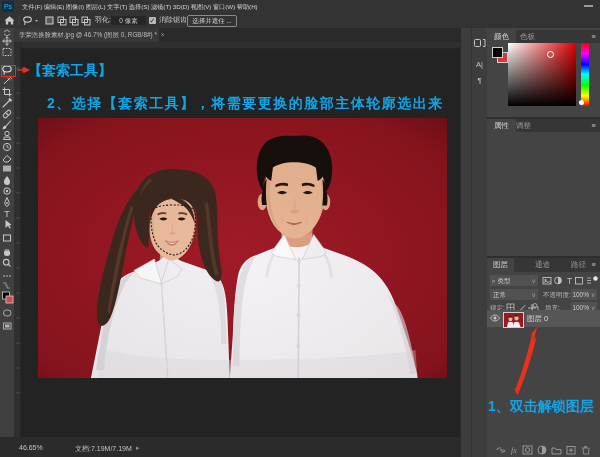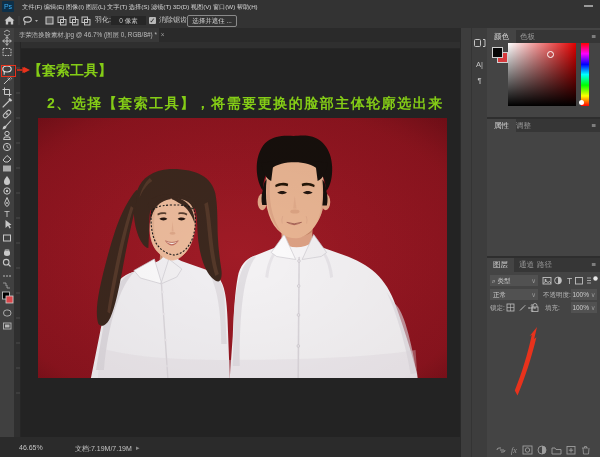--- a/index.html
+++ b/index.html
@@ -23,21 +23,21 @@
   
   #toolbar{left:0;top:28px;width:14px;height:417px;background:#404040;}
   
   #canvasarea{left:21px;top:49px;width:439px;height:388px;background:#232323;}
   #statusbar{left:0;top:437px;width:460px;height:20px;background:#2b2b2b;color:#c4c4c4;font-size:7px;}
   
   #collstrip{left:460px;top:28px;width:27px;height:429px;background:#3d3d3d;border-left:1px solid #2a2a2a;}
   #rightcol{left:487px;top:28px;width:113px;height:351px;background:#444444;}
   .ptabs{background:#363636;color:#9a9a9a;font-size:7.5px;height:13px;line-height:13px;}
   .ptab-active{display:inline-block;background:#444444;color:#d8d8d8;height:13px;padding:0 6px;}
-  .red{color:#84cc16;}
+  .red{color:#0ea5e9;}
   .field{background:#525252;color:#cccccc;font-size:6.5px;text-align:center;}
 </style>
 </head>
 <body>
 <div id="app">
   <div id="menubar" class="abs"><span style="margin-left:22px">文件(F)</span><span>编辑(E)</span><span>图像(I)</span><span>图层(L)</span><span>文字(T)</span><span>选择(S)</span><span>滤镜(T)</span><span>3D(D)</span><span>视图(V)</span><span>窗口(W)</span><span>帮助(H)</span><span class="abs" style="left:584px;top:5px;width:9px;height:2px;background:#9a9a9a;"></span></div>
   <div id="pslogo" class="abs">Ps</div>
   <div id="optionsbar" class="abs">
     <svg class="abs" style="left:0;top:0" width="240" height="15" viewBox="0 0 240 15">
 
@@ -386,21 +386,21 @@
     </div>
 
     <div class="abs" style="left:0;top:89px;width:113px;height:2px;background:#2e2e2e;"></div>
     <div class="abs ptabs" style="left:0;top:91px;width:113px;height:13px;">
       <div class="ptab-active" style="padding:0 7px;">属性</div><span style="margin-left:0;">调整</span>
       <span style="position:absolute;right:4px;top:0;color:#bbb;">≡</span>
     </div>
 
     <div class="abs" style="left:0;top:228px;width:113px;height:2px;background:#2e2e2e;"></div>
     <div class="abs ptabs" style="left:0;top:230px;width:113px;height:14px;line-height:14px;">
-      <div class="ptab-active" style="padding:0 6px;height:14px;">图层</div><span style="margin-left:5px;">通道</span><span style="margin-left:3px;">路径</span>
+      <div class="ptab-active" style="padding:0 6px;height:14px;">图层</div><span style="margin-left:21px;">通道</span><span style="margin-left:21px;">路径</span>
       <span style="position:absolute;right:4px;top:0;color:#bbb;">≡</span>
     </div>
     <div class="abs" style="left:0;top:244px;width:113px;height:213px;background:#444444;">
 
       <div class="abs" style="left:3px;top:3px;width:48px;height:11px;background:#515151;color:#ccc;font-size:6.5px;line-height:11px;">
         <span style="margin-left:2px;">⌕</span> 类型 <span style="float:right;margin-right:2px;color:#999;">∨</span>
       </div>
       <svg class="abs" style="left:55px;top:3px;" width="56" height="11" viewBox="0 0 56 11">
         <g stroke="#c0c0c0" fill="none" stroke-width="0.9">
           <rect x="1" y="2.5" width="8" height="6.5"></rect>
@@ -428,40 +428,58 @@
             <path d="M1 5.5 l7 0 M4.5 2 l0 7" stroke-width="0.6"></path>
           <path d="M14 8.5 L18 4.5 M18 4.5 l1.2 -1.2" stroke-width="1"></path>
           <path d="M26 2.5 l0 7 M22.5 6 l7 0 M25 3.5 l1 -1 l1 1 M25 8.5 l1 1 l1 -1 M23.5 5 l-1 1 l1 1 M28.5 5 l1 1 l-1 1" stroke-width="0.7"></path>
           <rect x="26" y="5" width="6" height="4.5"></rect>
             <path d="M27 5 v-1.5 a2 2 0 0 1 4 0 V5"></path>
         </g>
       </svg>
       <span class="abs" style="left:58px;top:32px;font-size:6.5px;color:#b5b5b5;">填充:</span>
       <div class="abs" style="left:84px;top:30px;width:26px;height:11px;background:#515151;color:#ccc;font-size:6.5px;line-height:11px;text-align:center;">100% <span style="color:#999">∨</span></div>
 
+      <div class="abs" style="left:0;top:38px;width:113px;height:17px;background:#565656;">
+        <svg class="abs" style="left:3px;top:4px;" width="10" height="8" viewBox="0 0 10 8">
+          <path d="M0.5 4 C2 1.8 3.5 1 5 1 C6.5 1 8 1.8 9.5 4 C8 6.2 6.5 7 5 7 C3.5 7 2 6.2 0.5 4 Z" fill="none" stroke="#cccccc" stroke-width="0.9"></path>
+          <circle cx="5" cy="4" r="1.5" fill="#cccccc"></circle>
+        </svg>
+        <div class="abs" style="left:16px;top:1.5px;width:19px;height:14px;background:#8d1420;border:1px solid #d0d0d0;">
+          <svg width="19" height="14" viewBox="0 0 19 14">
+            <rect width="19" height="14" fill="#9a1a24"></rect>
+            <ellipse cx="6.5" cy="6" rx="2" ry="2.2" fill="#e8b49a"></ellipse>
+            <path d="M3 14 L4 9.5 Q6.5 8 9 9.5 L10 14 Z" fill="#f2f0f1"></path>
+            <ellipse cx="12.5" cy="5" rx="2.2" ry="2.4" fill="#e8b49a"></ellipse>
+            <path d="M9 14 L10 9.5 Q12.5 7.8 15 9.5 L16.5 14 Z" fill="#f2f0f1"></path>
+            <path d="M4.5 4.5 a2.3 2.3 0 0 1 4 0 z M10.3 3.4 a2.3 2.3 0 0 1 4.4 0 z" fill="#241510"></path>
+          </svg>
+        </div>
+        <span class="abs" style="left:40px;top:4px;font-size:7.5px;color:#d8d8d8;">图层 0</span>
+      </div>
 
       <svg class="abs" style="left:8px;top:172px;" width="100" height="12" viewBox="0 0 100 12">
         <g stroke="#9e9e9e" fill="none" stroke-width="0.9">
           <path d="M2 6 a2 2 0 0 1 2 -2 l2 0 M10 6 a2 2 0 0 1 -2 2 l-2 0 M5 6 l4 0" transform="translate(0,0)"></path>
           <text x="16" y="9" font-size="8" font-style="italic" fill="#9e9e9e" stroke="none" font-family="Liberation Serif">fx</text>
           <rect x="28" y="2" width="9" height="8"></rect>
             <circle cx="32.5" cy="6" r="2.2"></circle>
           <circle cx="47" cy="6" r="4"></circle>
             <path d="M47 2 a4 4 0 0 1 0 8 z" fill="#9e9e9e" stroke="none"></path>
           <path d="M57 4 l3 0 l1 1.5 l5 0 l0 4.5 l-9 0 z"></path>
           <rect x="72" y="2.5" width="8" height="7.5"></rect>
             <path d="M76 4 l0 4.5 M73.8 6.2 l4.4 0"></path>
           <path d="M87 4 l6 0 M88 4 l0.5 6 l5 0 l0.5 -6 M89.5 4 l0 -1.5 l2 0 l0 1.5" stroke-width="0.8"></path>
         </g>
       </svg>
     </div>
 
     <svg class="abs" style="left:25px;top:299px;" width="30" height="72" viewBox="0 0 30 72">
       <path d="M25 0 L22.2 12 L24.4 10.2 C19.5 31 12.5 52 5.5 68.5 L2.8 63.5 C9.5 47 15.8 27 19.8 7.8 L17.5 9.2 Z" fill="#e8321c"></path>
     </svg>
+    <div class="abs red" style="left:1px;top:370px;font-size:14px;font-weight:bold;white-space:nowrap;">1、双击解锁图层</div>
   </div>
 
   <div class="abs" style="left:1px;top:64.5px;width:13px;height:10px;border:1.5px solid #e8321c;"></div>
   <svg class="abs" style="left:16px;top:66px;" width="15" height="8" viewBox="0 0 15 8">
     <path d="M1 4 L9 4 M9 4 L6.5 1.5 M9 4 L6.5 6.5" stroke="#e8321c" stroke-width="1.6" fill="none"></path>
     <path d="M8 1 L14 4 L8 7 Z" fill="#e8321c"></path>
   </svg>
   <div class="abs red" style="left:28px;top:62px;font-size:14px;font-weight:bold;white-space:nowrap;">【套索工具】</div>
   <div class="abs red" style="left:47px;top:95px;font-size:14px;font-weight:bold;white-space:nowrap;letter-spacing:1.5px;text-align:right;">2、选择【套索工具】，将需要更换的脸部主体轮廓选出来</div>
 </div>

